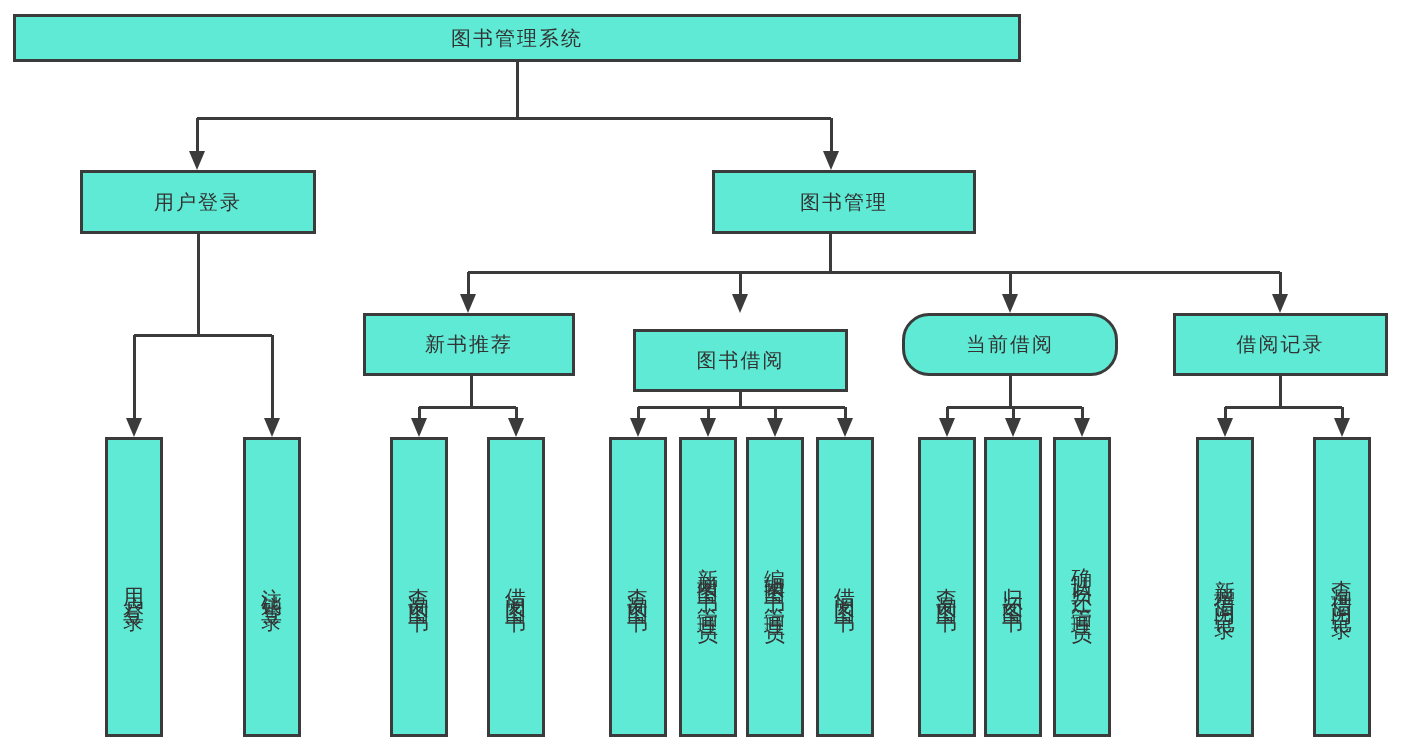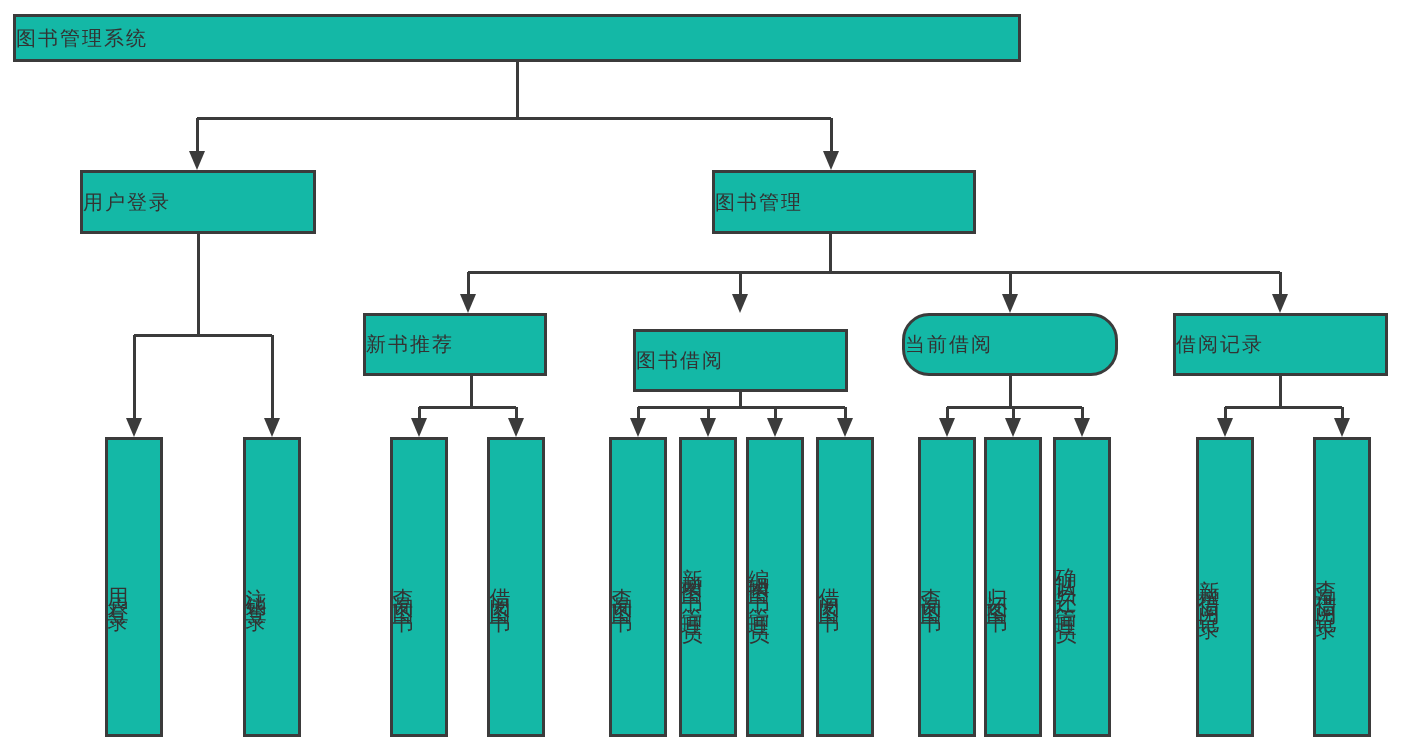--- a/index.html
+++ b/index.html
@@ -20,24 +20,25 @@
     color: var(--text);
   }
   .connectors {
     position: absolute;
     left: 0; top: 0;
     width: 1405px; height: 747px;
     pointer-events: none;
   }
   .node {
     position: absolute;
-    background: #14b8a6;
+    background: #5eead4;
     border: 3px solid var(--line);
     display: flex;
     align-items: center;
+    justify-content: center;
     z-index: 2;
   }
   .hbox span {
     font-size: 20px;
     letter-spacing: 2px;
     color: var(--text);
     white-space: nowrap;
   }
   .root-box span { font-size: 20px; letter-spacing: 2px; }
   .vbox span {
@@ -135,21 +136,21 @@
     <span>图书管理系统</span>
   </div>
 
   <div class="node hbox" style="left:80px; top:170px; width:236px; height:64px;">
     <span>用户登录</span>
   </div>
   <div class="node hbox" style="left:712px; top:170px; width:264px; height:64px;">
     <span>图书管理</span>
   </div>
 
-  <div class="node hbox" style="left:363px; top:313px; width:184px; height:63px;">
+  <div class="node hbox" style="left:363px; top:313px; width:212px; height:63px;">
     <span>新书推荐</span>
   </div>
   <div class="node hbox" style="left:633px; top:313px; width:215px; height:63px;margin-top:16px;">
     <span>图书借阅</span>
   </div>
   <div class="node hbox" style="left:902px; top:313px; width:216px; height:63px;border-radius:27px;">
     <span>当前借阅</span>
   </div>
   <div class="node hbox" style="left:1173px; top:313px; width:215px; height:63px;">
     <span>借阅记录</span>

